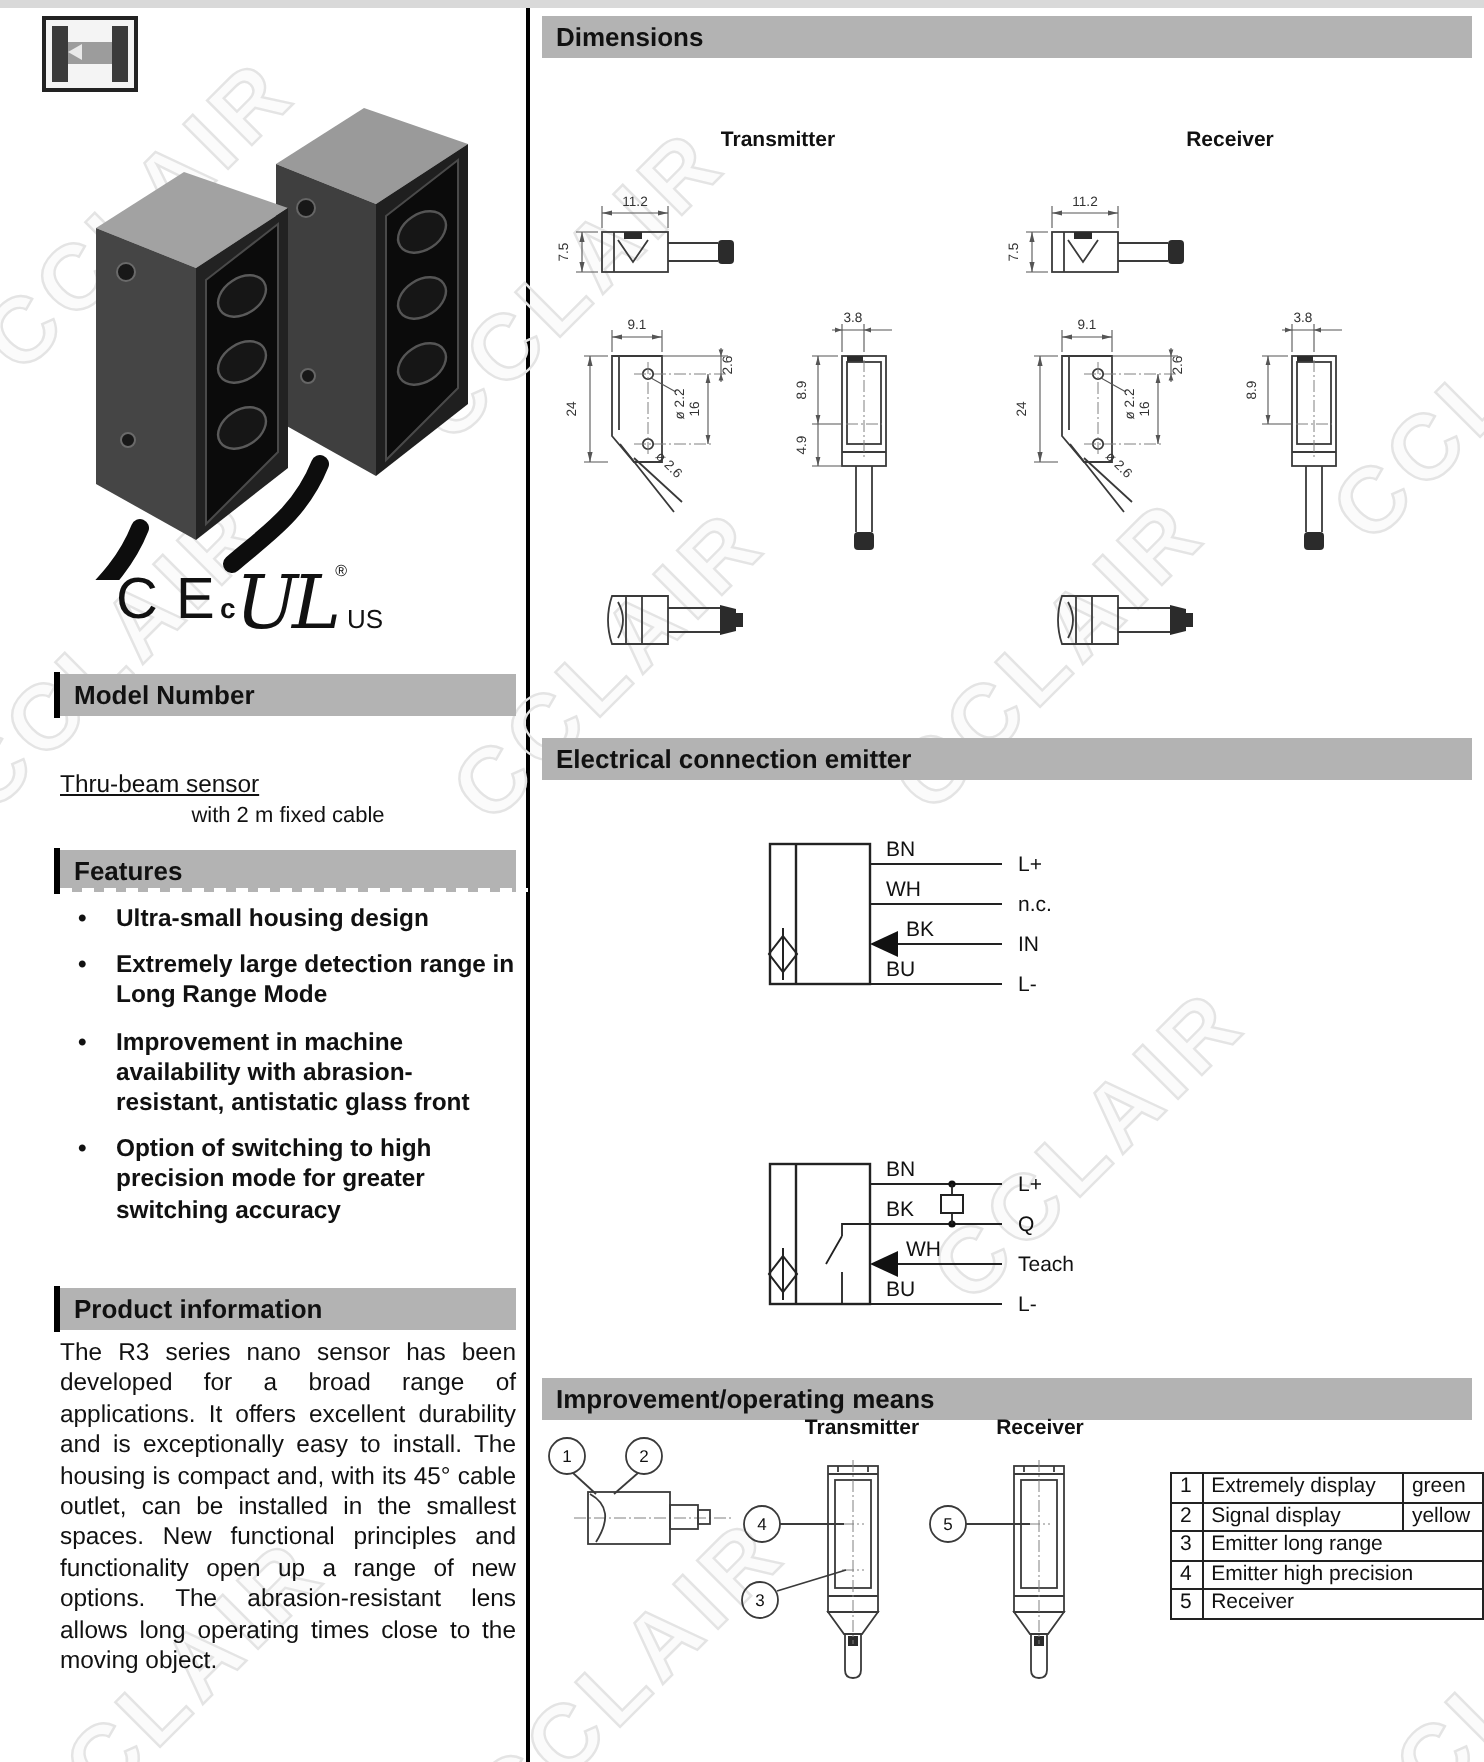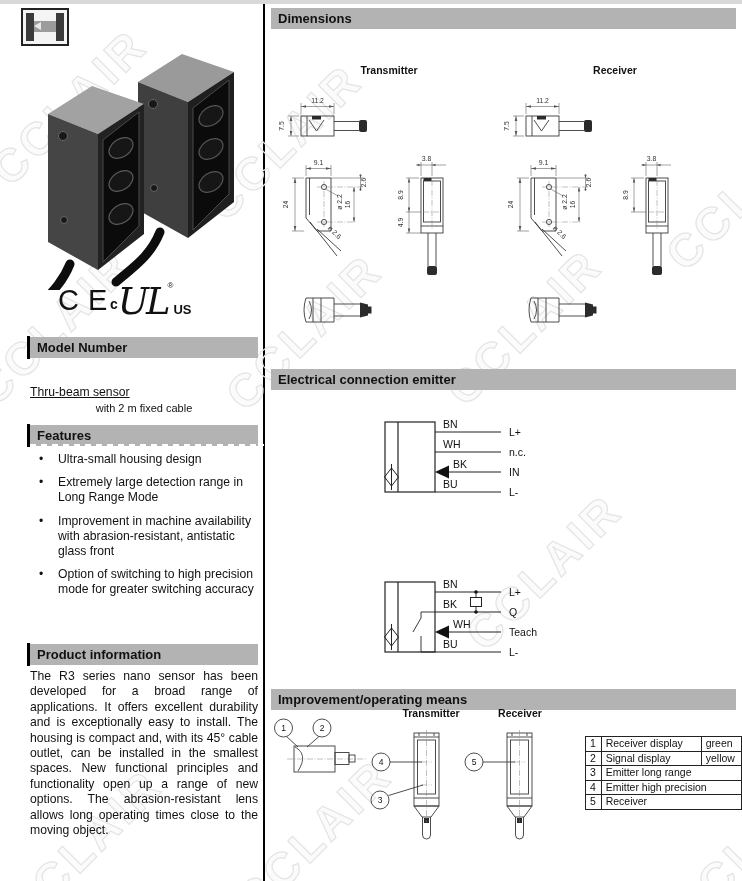--- a/index.html
+++ b/index.html
@@ -25,28 +25,28 @@
   .tb-band{position:absolute;left:11px;right:11px;top:11px;height:11px;background:#9c9c9c;}
   .tb-arr{position:absolute;left:11px;top:12px;width:0;height:0;border-top:4.5px solid transparent;
           border-bottom:4.5px solid transparent;border-right:7px solid #e9e9e9;}
   .photo{position:absolute;left:38px;top:40px;z-index:1;}
   
   .ce{position:absolute;left:58px;top:284px;font-size:29px;letter-spacing:9px;z-index:2;}
   .ulmark{position:absolute;left:110px;top:280px;z-index:2;}
   .ul-pre{font-size:14px;font-weight:bold;vertical-align:5px;}
   .ul-mono{font-size:37px;font-weight:normal;font-style:italic;font-family:"DejaVu Serif",serif;letter-spacing:-3px;}
   .ul-reg{font-size:8px;vertical-align:26px;}
-  .ul-suf{font-size:13px;font-weight:bold;}
+  .ul-suf{font-size:13px;font-weight:normal;}
   
   .model-value{position:absolute;left:30px;top:364px;width:228px;font-size:13px;font-weight:bold;z-index:2;}
   .model-type{position:absolute;left:30px;top:385px;width:228px;font-size:12.2px;z-index:2;text-decoration:underline;}
   .model-note{position:absolute;left:30px;top:402px;width:228px;font-size:11px;z-index:2;text-align:center;}
   .features-list{position:absolute;left:30px;top:452px;width:229px;font-size:12.2px;line-height:15.2px;
                  margin:0;padding:0;list-style:none;z-index:2;}
-  .features-list li{position:relative;padding-left:28px;margin-bottom:8px;}
+  .features-list li{position:relative;padding-left:28px;margin-bottom:8px;font-weight:bold;}
   .features-list li::before{content:"\2022";position:absolute;left:9px;top:0;}
   .prodinfo{position:absolute;left:30px;top:669px;width:228px;font-size:12.2px;line-height:15.4px;
             text-align:justify;z-index:2;}
   
   .dim-label{position:absolute;top:64px;width:90px;text-align:center;font-weight:bold;font-size:10.5px;z-index:2;}
   .dimset{position:absolute;top:90px;width:228px;height:268px;z-index:2;}
   .connsvg{position:absolute;left:271px;width:466px;z-index:2;}
   .indsvg{position:absolute;left:271px;top:700px;width:466px;height:145px;z-index:2;}
   
   .dl{stroke:#3a3a3a;stroke-width:0.9;fill:none;}
@@ -402,21 +402,21 @@
       <circle class="dl" cx="203" cy="62" r="9"></circle>
       <text class="co" x="203" y="65">5</text>
       <line class="dl" x1="212" y1="62" x2="244" y2="62"></line>
     </g>
   </svg>
 
   <table class="ind-table">
     <tbody>
         <tr>
       <td class="td-no">1</td>
-      <td class="td-label">Receiver display</td>
+      <td class="td-label">Extremely display</td>
       <td class="td-val">green</td>
     </tr>
     <tr>
       <td class="td-no">2</td>
       <td class="td-label">Signal display</td>
       <td class="td-val">yellow</td>
     </tr>
     <tr>
       <td class="td-no">3</td>
       <td class="td-label" colspan="2">Emitter long range</td>

